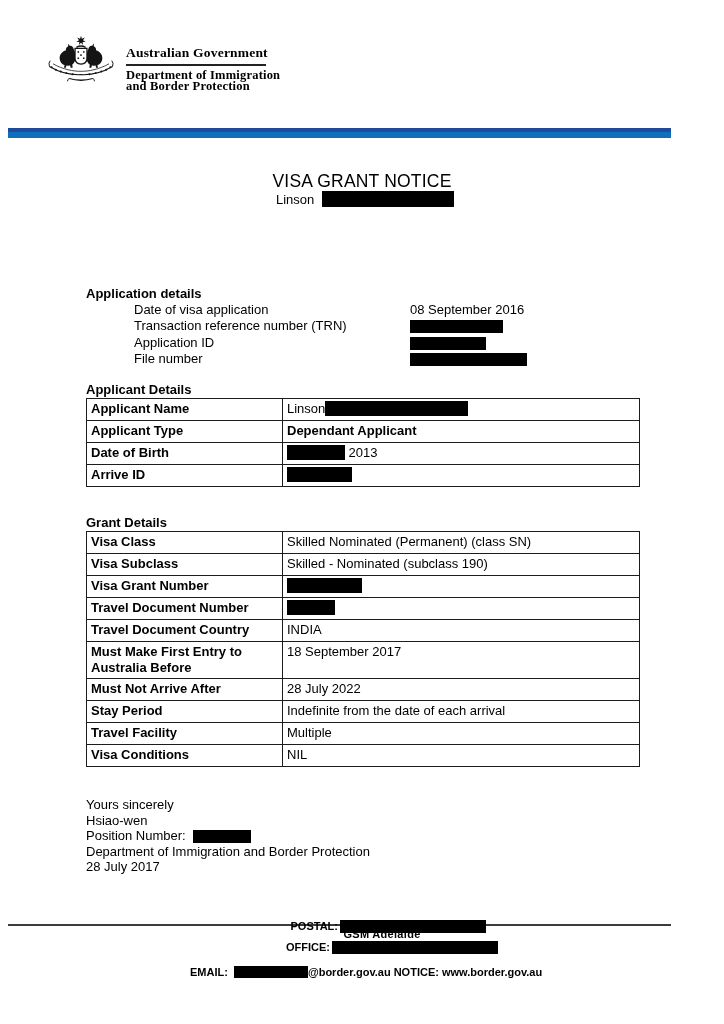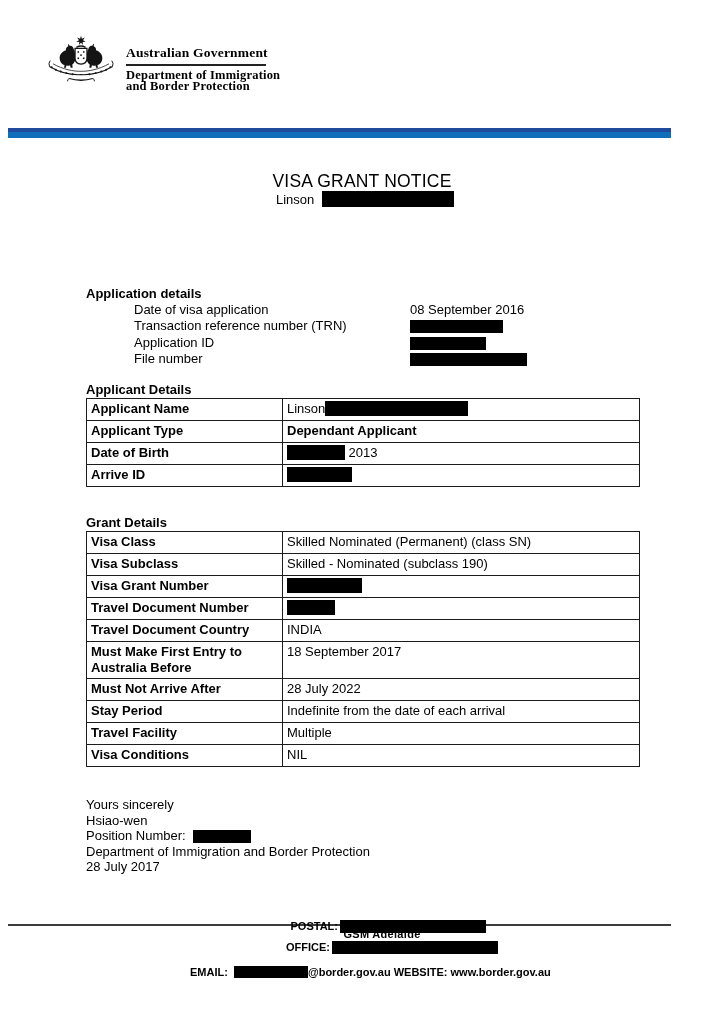--- a/index.html
+++ b/index.html
@@ -232,17 +232,17 @@
     <span class="f-lab">OFFICE:</span>
     <span class="redact" style="width:166px;"></span>
   </div>
   <div class="f-row" style="top:920px;margin-left:32px;">
     <span class="f-lab">POSTAL:</span>
     <span class="redact" style="width:146px;"></span>
   </div>
   <div class="f-email">
     <span>EMAIL:</span>
     <span class="redact" style="width:74px;"></span><span>@border.gov.au</span>
-    <span>WEBSITE:</span>
+    <span>NOTICE:</span>
     <span>www.border.gov.au</span>
   </div>
 
 </div>
 
 </body></html>

